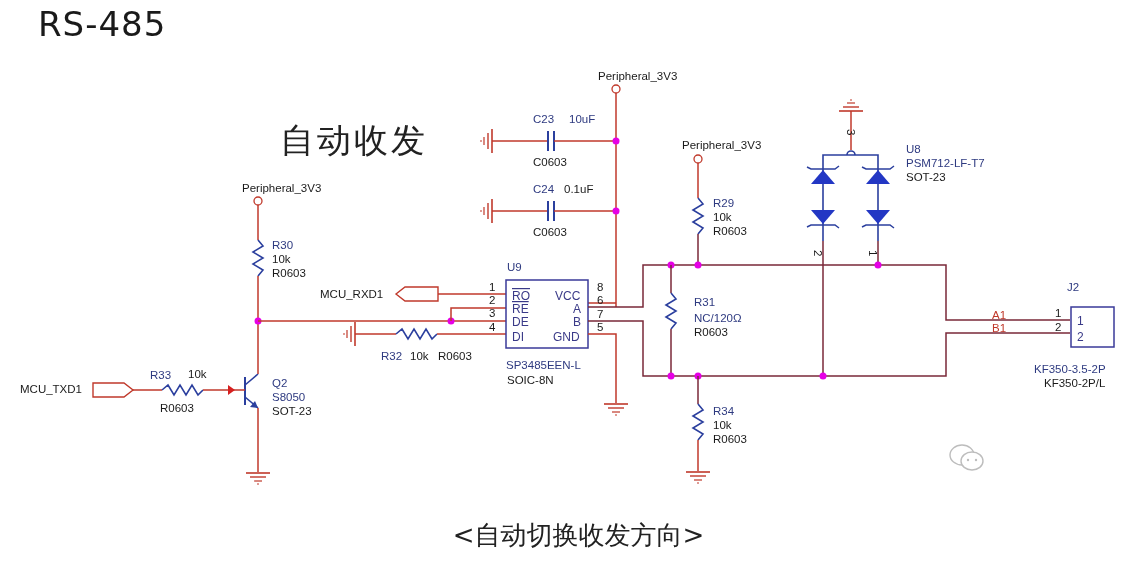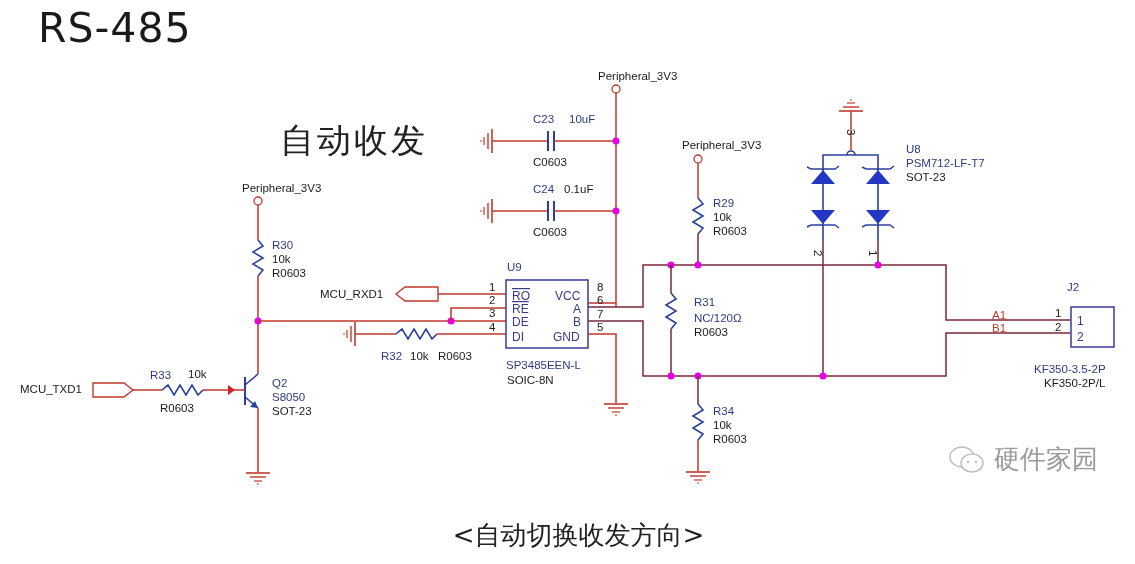--- a/index.html
+++ b/index.html
@@ -1,17 +1,17 @@
 <!DOCTYPE html>
 <html><head>
   <meta charset="utf-8">
   <style>
     html, body { margin: 0; padding: 0; background: #ffffff; }
     body { width: 1135px; height: 564px; position: relative; overflow: hidden; font-family: "Liberation Sans", sans-serif; }
-    .title { position: absolute; left: 38px; top: 4px; font-size: 41px; color: #1a1a1a; font-family: "DejaVu Sans", sans-serif; letter-spacing: 1px; }
+    .title { position: absolute; left: 38px; top: 4px; font-size: 34px; color: #1a1a1a; font-family: "DejaVu Sans", sans-serif; letter-spacing: 1px; }
     .subtitle-cn { position: absolute; left: 280px; top: 118px; font-size: 34px; color: #222; font-family: "DejaVu Sans", sans-serif; letter-spacing: 3px; }
     .caption { position: absolute; left: 0; width: 1135px; top: 518px; text-align: center; font-size: 26px; color: #222; font-family: "DejaVu Sans", sans-serif; padding-left: 22px; box-sizing: border-box; }
     .watermark { position: absolute; left: 948px; top: 442px; font-size: 26px; color: #9a9a9a; font-family: "DejaVu Sans", sans-serif; display: flex; align-items: center; gap: 6px; }
     .watermark svg { display: block; }
     svg.schem { position: absolute; left: 0; top: 0; }
     .lbl { font-family: "Liberation Sans", sans-serif; font-size: 11.5px; fill: #1a1a1a; }
     .lblb { font-family: "Liberation Sans", sans-serif; font-size: 11.5px; fill: #2e3a80; }
     .pin { font-family: "Liberation Sans", sans-serif; font-size: 11.5px; fill: #1a1a1a; }
     .ic { font-family: "Liberation Sans", sans-serif; font-size: 12px; fill: #3a3a88; }
     .net { font-family: "Liberation Sans", sans-serif; font-size: 11.5px; fill: #c0392b; }
@@ -212,16 +212,15 @@
   <text class="lbl" x="1044" y="387">KF350-2P/L</text>
 </svg>
 
 <div class="watermark">
   <svg width="40" height="32" viewBox="0 0 40 32">
     <ellipse cx="14" cy="13" rx="12" ry="10" fill="none" stroke="#bdbdbd" stroke-width="1.4"></ellipse>
     <ellipse cx="24" cy="19" rx="11" ry="9" fill="#fff" stroke="#bdbdbd" stroke-width="1.4"></ellipse>
     <circle cx="20" cy="18" r="1.2" fill="#bdbdbd"></circle>
     <circle cx="28" cy="18" r="1.2" fill="#bdbdbd"></circle>
   </svg>
-  <span>硬件家园</span>
 </div>
 
 <div class="caption">&lt;自动切换收发方向&gt;</div>
 
 </body></html>

